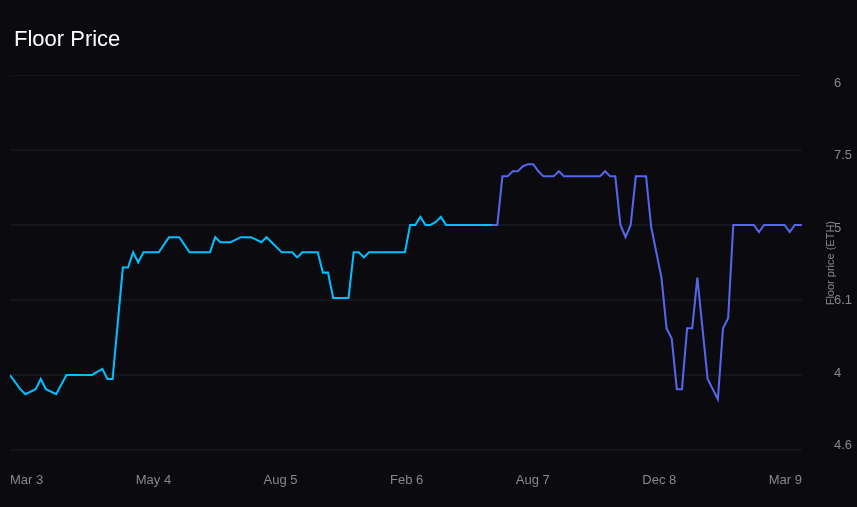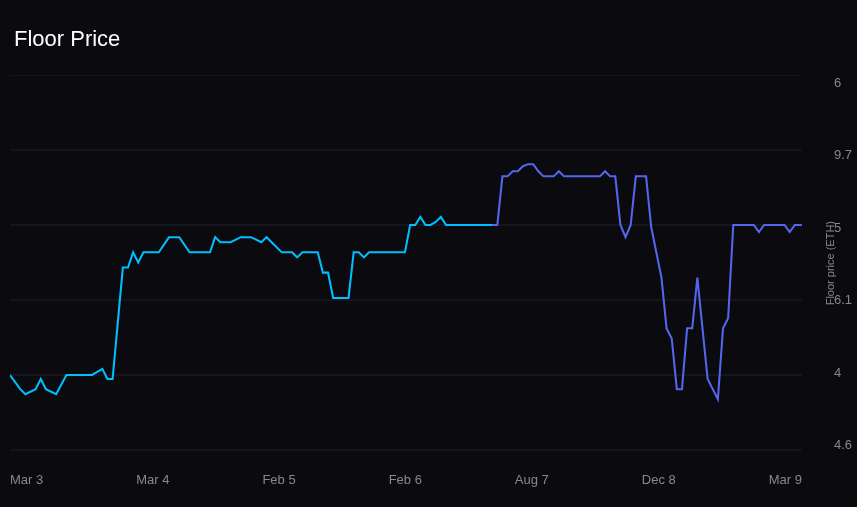--- a/index.html
+++ b/index.html
@@ -231,32 +231,32 @@
           760,155
           765,148
           770,148
           772,148
         "></polyline>
     </svg>
 
     
     <div class="x-axis-labels">
       <span class="x-label">Mar 3</span>
-      <span class="x-label">Mar 4</span>
-      <span class="x-label">Feb 5</span>
+      <span class="x-label">May 4</span>
+      <span class="x-label">Aug 5</span>
       <span class="x-label">Feb 6</span>
       <span class="x-label">Aug 7</span>
       <span class="x-label">Dec 8</span>
       <span class="x-label">Mar 9</span>
     </div>
 
     
     <div class="y-axis-labels">
       <span class="y-label">6</span>
-      <span class="y-label">9.7</span>
+      <span class="y-label">7.5</span>
       <span class="y-label">5</span>
       <span class="y-label">6.1</span>
       <span class="y-label">4</span>
       <span class="y-label">4.6</span>
     </div>
 
     
     <div class="y-axis-title-wrapper" style="position:absolute; right:-48px; top:0; bottom:0; width:40px; display:flex; align-items:center; justify-content:center;">
       <span style="writing-mode: vertical-rl; transform: rotate(180deg); color:#888; font-size:11px; white-space:nowrap;">Floor price (ETH)</span>
     </div>

